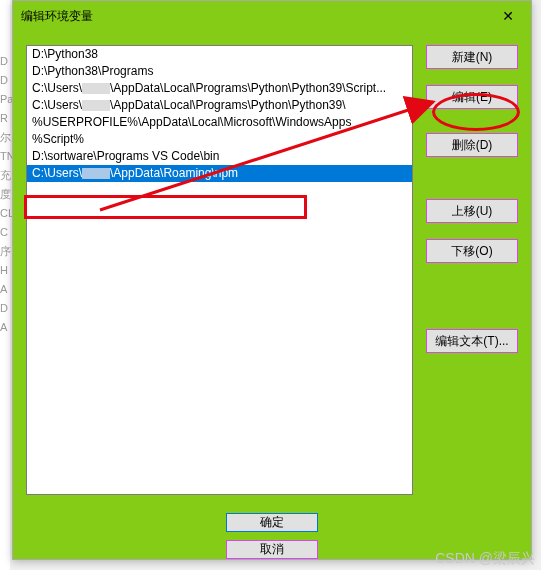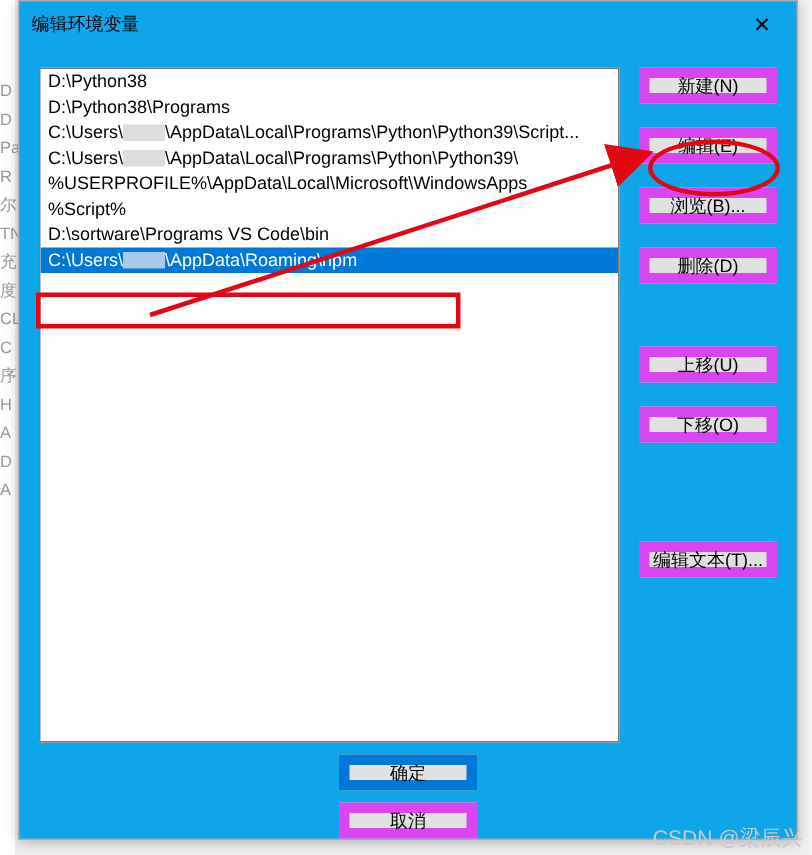--- a/index.html
+++ b/index.html
@@ -1,29 +1,29 @@
 <!DOCTYPE html>
 <html><head>
   <meta charset="utf-8">
   <style>
     * { box-sizing: border-box; font-family: "Microsoft YaHei", "Segoe UI", Tahoma, sans-serif; font-size: 12px; }
     body { margin: 0; width: 541px; height: 570px; background: #f0f0f0; position: relative; overflow: hidden; }
     .bg-strip { position: absolute; left: 0; top: 0; width: 10px; height: 570px; background: #fff; }
     .bg-letters { position: absolute; left: 0; top: 52px; color: #999; font-size: 11px; line-height: 19px; white-space: pre; }
-    .dialog { position: absolute; left: 12px; top: 0; width: 520px; height: 560px; background: #0ea5e9; border: 1px solid #aaa; box-shadow: 0 2px 8px rgba(0,0,0,0.25); }
+    .dialog { position: absolute; left: 12px; top: 0; width: 520px; height: 560px; background: #84cc16; border: 1px solid #aaa; box-shadow: 0 2px 8px rgba(0,0,0,0.25); }
     .titlebar { height: 30px; display: flex; align-items: center; padding: 0 8px; }
     .title { flex: 1; font-size: 12px; color: #000; }
     .close { width: 30px; height: 24px; display: flex; align-items: center; justify-content: center; font-size: 14px; color: #000; }
     .body { position: absolute; left: 13px; top: 44px; right: 13px; bottom: 50px; }
     .listbox { position: absolute; left: 0; top: 0; width: 387px; height: 450px; border: 1px solid #7a7a7a; background: #fff; overflow: hidden; }
     .list-item { height: 17px; line-height: 17px; padding: 0 5px; white-space: nowrap; overflow: hidden; text-overflow: ellipsis; color: #000; }
     .list-item.selected { background: #0078d7; color: #fff; }
     .redacted { display: inline-block; width: 28px; height: 11px; background: #ddd; vertical-align: middle; }
     .btn-col { position: absolute; right: 0; top: 0; width: 92px; }
-    .btn { width: 92px; height: 24px; margin-bottom: 8px; background: #e1e1e1; border: 7px solid #d946ef; display: flex; align-items: center; justify-content: center; cursor: default; }
+    .btn { width: 92px; height: 24px; margin-bottom: 8px; background: #e1e1e1; border: 1px solid #d946ef; display: flex; align-items: center; justify-content: center; cursor: default; }
     .gap-sm { height: 8px; }
     .gap-lg { height: 34px; }
     .gap-xl { height: 58px; }
     .footer { position: absolute; left: 0; right: 0; bottom: 0; height: 46px; display: flex; align-items: center; justify-content: flex-end; padding: 0 13px; gap: 8px; flex-direction: column; }
     .footer .btn { width: 92px; margin: 0; }
     .footer .btn.primary { border-color: #0078d7; }
     .red-box { position: absolute; border: 3px solid #e30613; pointer-events: none; }
     .red-box.sel { left: 24px; top: 195px; width: 283px; height: 24px; }
     .red-circle { position: absolute; left: 432px; top: 93px; width: 88px; height: 38px; border: 3px solid #e30613; border-radius: 50%; pointer-events: none; }
     .arrow { position: absolute; left: 95px; top: 90px; pointer-events: none; }
@@ -65,21 +65,20 @@
       <div class="list-item">%Script%</div>
       <div class="list-item">D:\sortware\Programs VS Code\bin</div>
       <div class="list-item selected">C:\Users\<span class="redacted" style="background:#aac8e8"></span>\AppData\Roaming\npm</div>
     </div>
 
     <div class="btn-col">
       <div class="btn">新建(N)</div>
       <div class="gap-sm"></div>
       <div class="btn">编辑(E)</div>
       <div class="gap-sm"></div>
-      <div class="btn">浏览(B)...</div>
       <div class="gap-sm"></div>
       <div class="btn">删除(D)</div>
       <div class="gap-lg"></div>
       <div class="btn">上移(U)</div>
       <div class="gap-sm"></div>
       <div class="btn">下移(O)</div>
       <div class="gap-xl"></div>
       <div class="btn">编辑文本(T)...</div>
     </div>
   </div>

